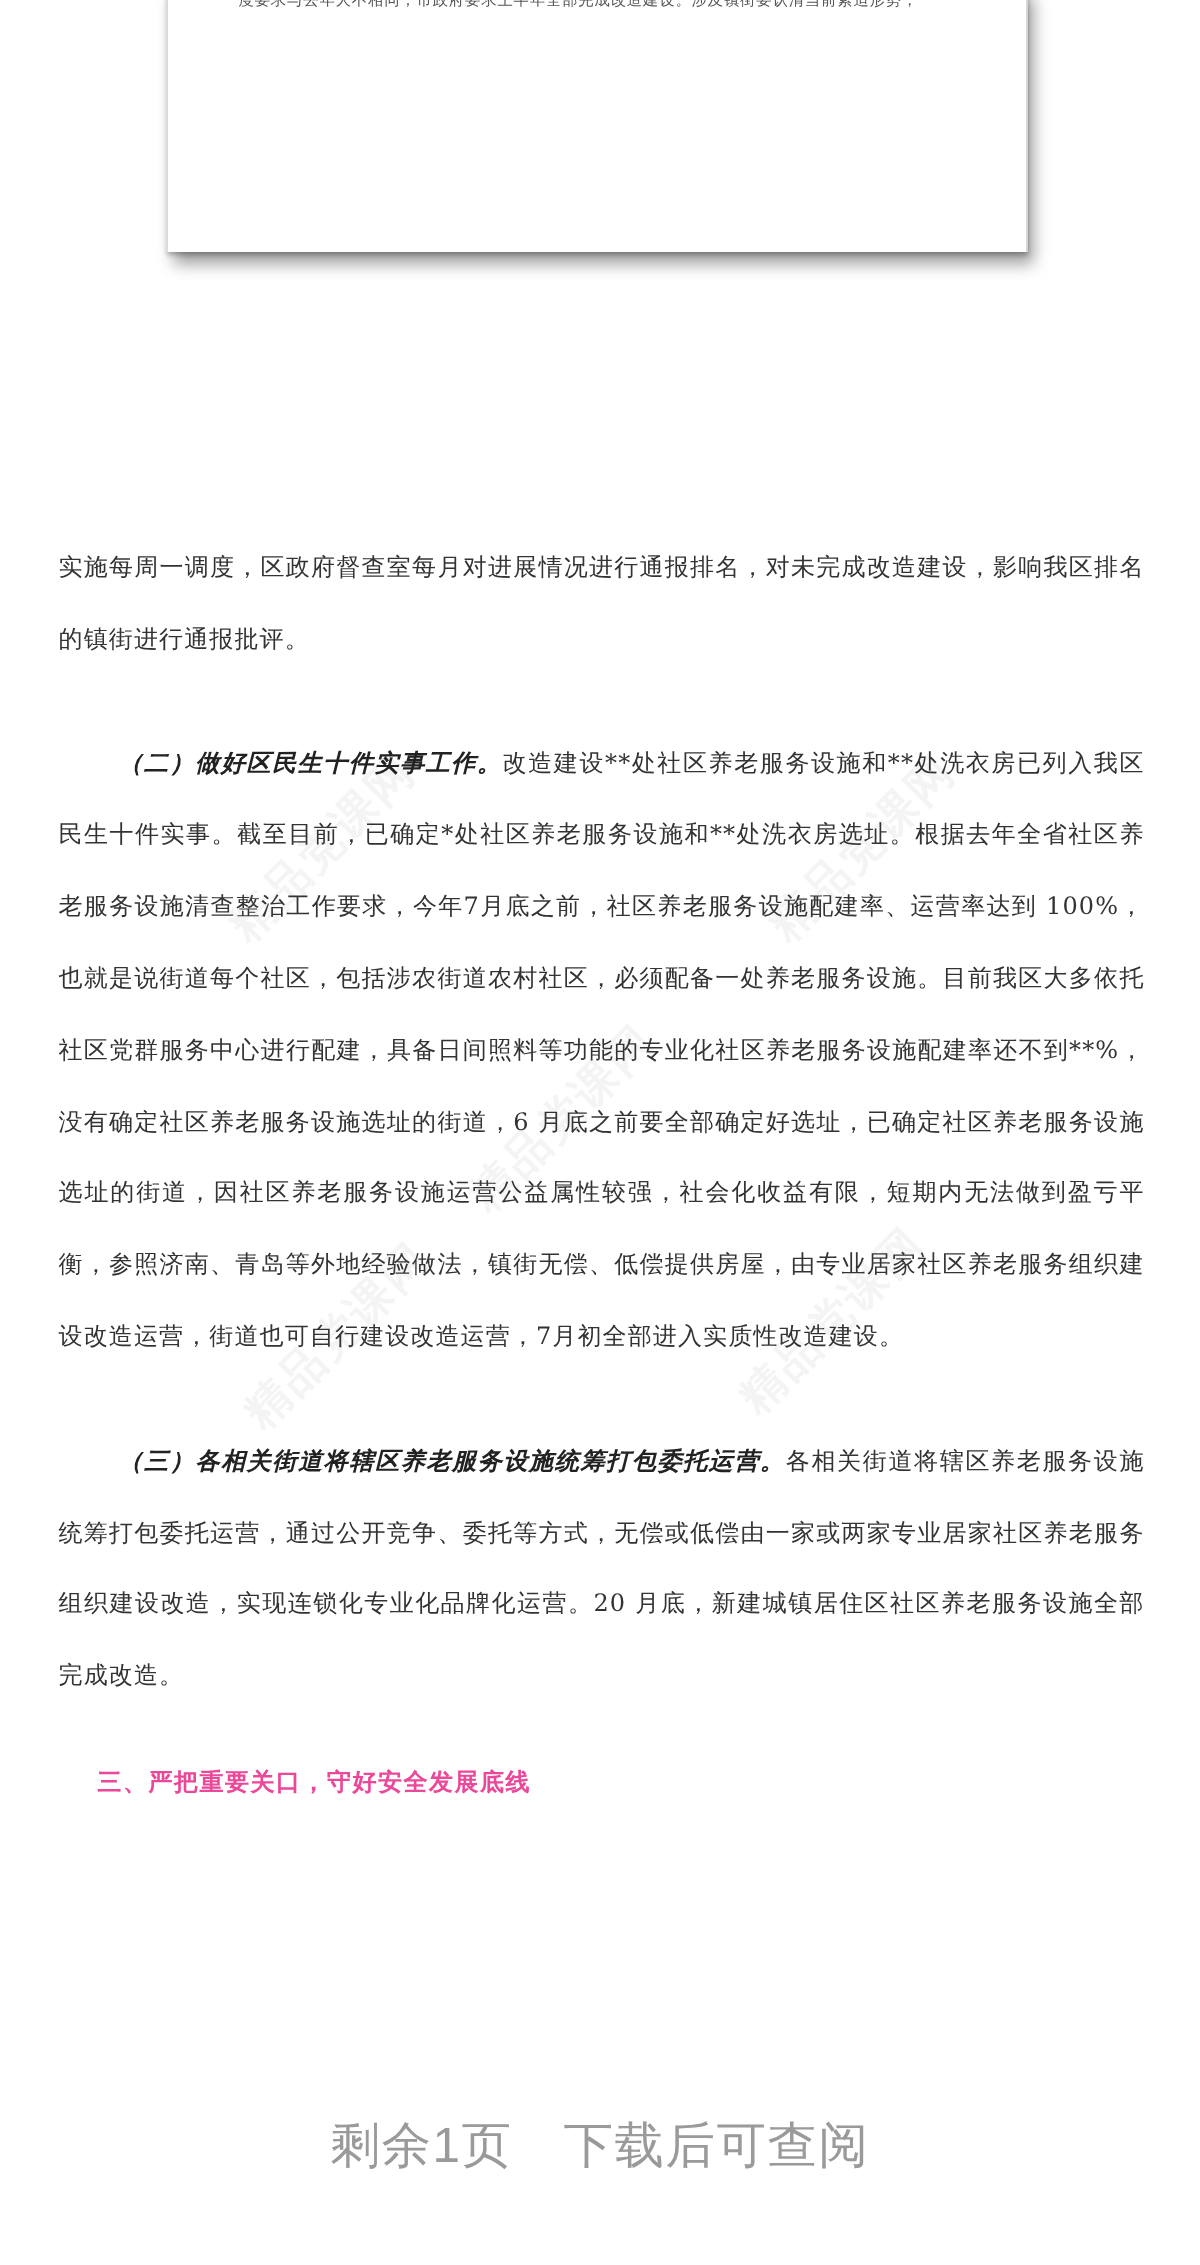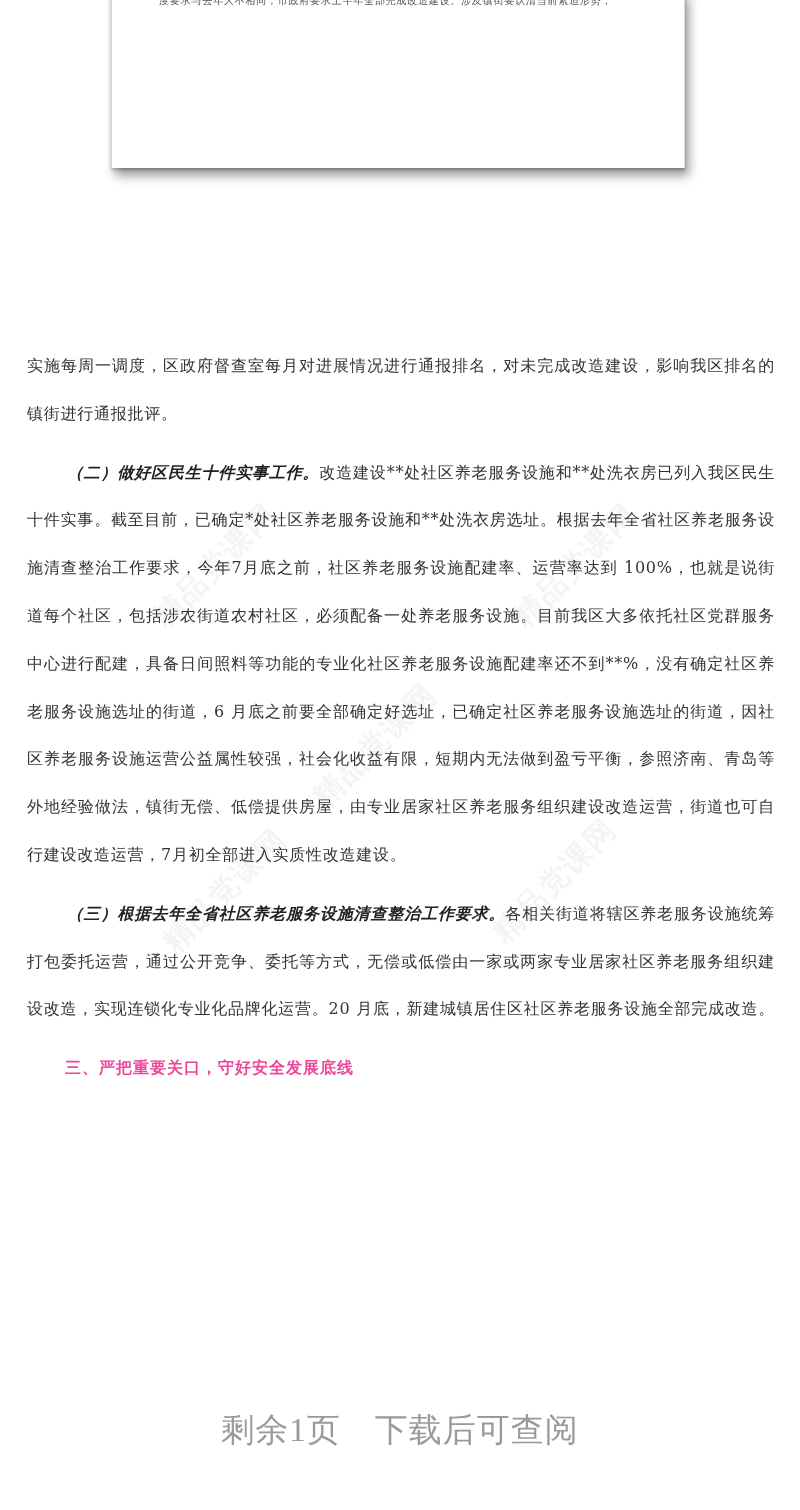--- a/index.html
+++ b/index.html
@@ -43,21 +43,21 @@
     position: absolute;
     left: 27px;
     top: 342px;
     width: 748px;
   }
   .para {
     font-size: 16px;
     line-height: 47.8px;
     text-align: justify;
     text-align-last: left;
-    margin: 0;
+    margin: 12px;
     letter-spacing: 0.75px;
     color: #333333;
   }
   .para.indent { text-indent: 40px; }
   .para .bold { font-weight: bold; color: #222222; font-style: italic; }
   .gap-s { height: 11px; }
   .heading3 {
     font-size: 16px;
     font-weight: bold;
     line-height: 47.8px;
@@ -78,21 +78,21 @@
     letter-spacing: 2px;
     pointer-events: none;
   }
 
   .footer-cta {
     position: absolute;
     left: 0;
     top: 1408px;
     width: 800px;
     text-align: center;
-    font-family: Liberation Serif, serif;
+    font-family: Liberation Sans, sans-serif;
     font-size: 33px;
     color: #9a9a9a;
     letter-spacing: 1px;
     cursor: pointer;
   }
   .footer-cta .sep { display: inline-block; width: 34px; }
 </style>
 </head>
 <body>
 
@@ -104,21 +104,21 @@
 <div class="watermark" style="left:495px; top:545px;">精品党课网</div>
 <div class="watermark" style="left:295px; top:725px;">精品党课网</div>
 <div class="watermark" style="left:145px; top:870px;">精品党课网</div>
 <div class="watermark" style="left:475px; top:860px;">精品党课网</div>
 
 <div class="doc-body">
   <p class="para">实施每周一调度，区政府督查室每月对进展情况进行通报排名，对未完成改造建设，影响我区排名的镇街进行通报批评。</p>
   <div class="gap-s"></div>
   <p class="para indent"><span class="bold">（二）做好区民生十件实事工作。</span><span>改造建设**处社区养老服务设施和**处洗衣房已列入我区民生十件实事。截至目前，已确定*处社区养老服务设施和**处洗衣房选址。根据去年全省社区养老服务设施清查整治工作要求，今年7月底之前，社区养老服务设施配建率、运营率达到 100%，也就是说街道每个社区，包括涉农街道农村社区，必须配备一处养老服务设施。目前我区大多依托社区党群服务中心进行配建，具备日间照料等功能的专业化社区养老服务设施配建率还不到**%，没有确定社区养老服务设施选址的街道，6 月底之前要全部确定好选址，已确定社区养老服务设施选址的街道，因社区养老服务设施运营公益属性较强，社会化收益有限，短期内无法做到盈亏平衡，参照济南、青岛等外地经验做法，镇街无偿、低偿提供房屋，由专业居家社区养老服务组织建设改造运营，街道也可自行建设改造运营，7月初全部进入实质性改造建设。</span></p>
   <div class="gap-s"></div>
-  <p class="para indent"><span class="bold">（三）根据去年全省社区养老服务设施清查整治工作要求。</span><span>各相关街道将辖区养老服务设施统筹打包委托运营，通过公开竞争、委托等方式，无偿或低偿由一家或两家专业居家社区养老服务组织建设改造，实现连锁化专业化品牌化运营。20 月底，新建城镇居住区社区养老服务设施全部完成改造。</span></p>
+  <p class="para indent"><span class="bold">（三）各相关街道将辖区养老服务设施统筹打包委托运营。</span><span>各相关街道将辖区养老服务设施统筹打包委托运营，通过公开竞争、委托等方式，无偿或低偿由一家或两家专业居家社区养老服务组织建设改造，实现连锁化专业化品牌化运营。20 月底，新建城镇居住区社区养老服务设施全部完成改造。</span></p>
   <div class="gap-s"></div>
   <p class="heading3">三、严把重要关口，守好安全发展底线</p>
   <div class="gap-s"></div>
 </div>
 
 <div class="footer-cta">
   <span>剩余1页</span><span class="sep"></span><span>下载后可查阅</span>
 </div>
 
 </body></html>

